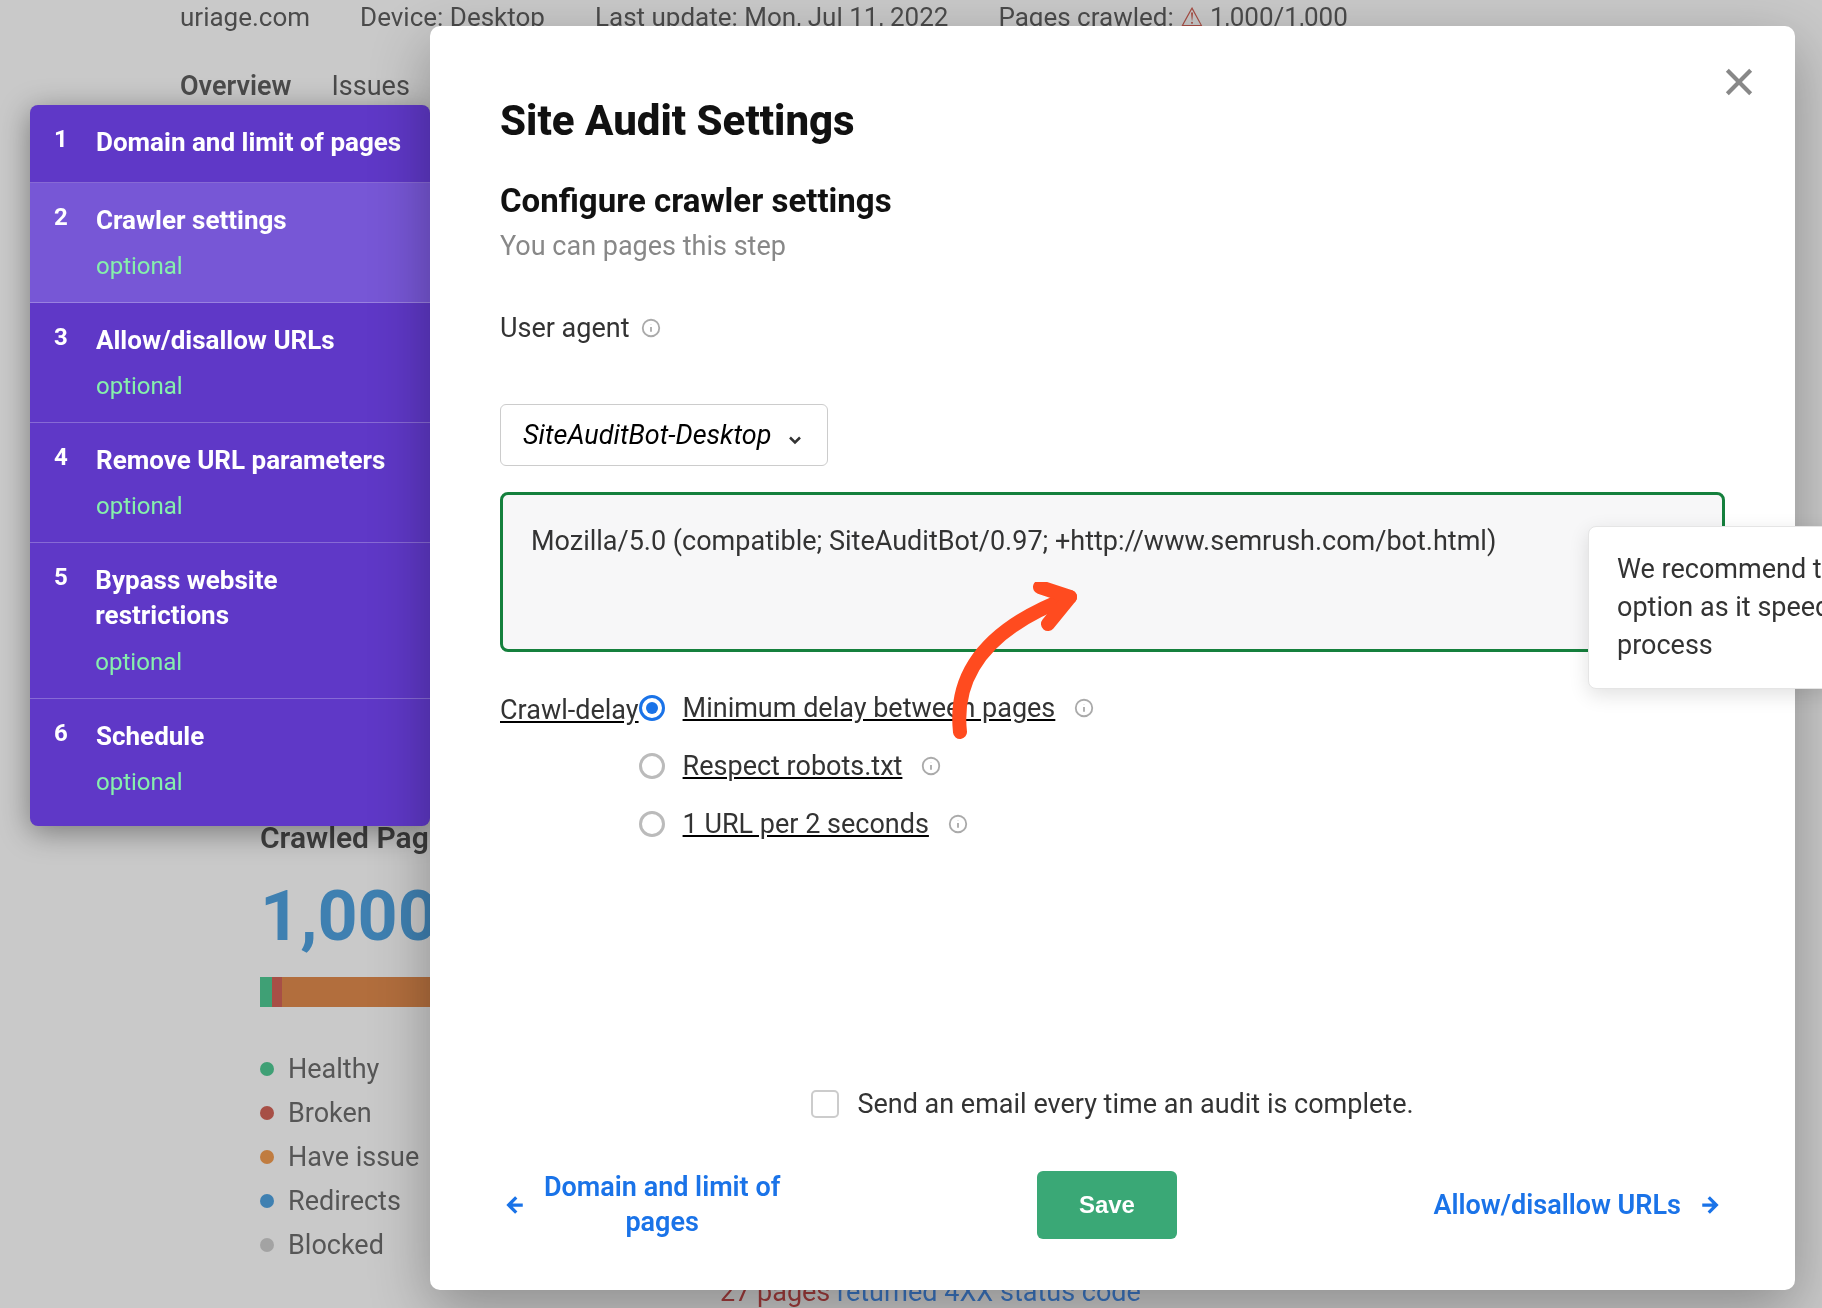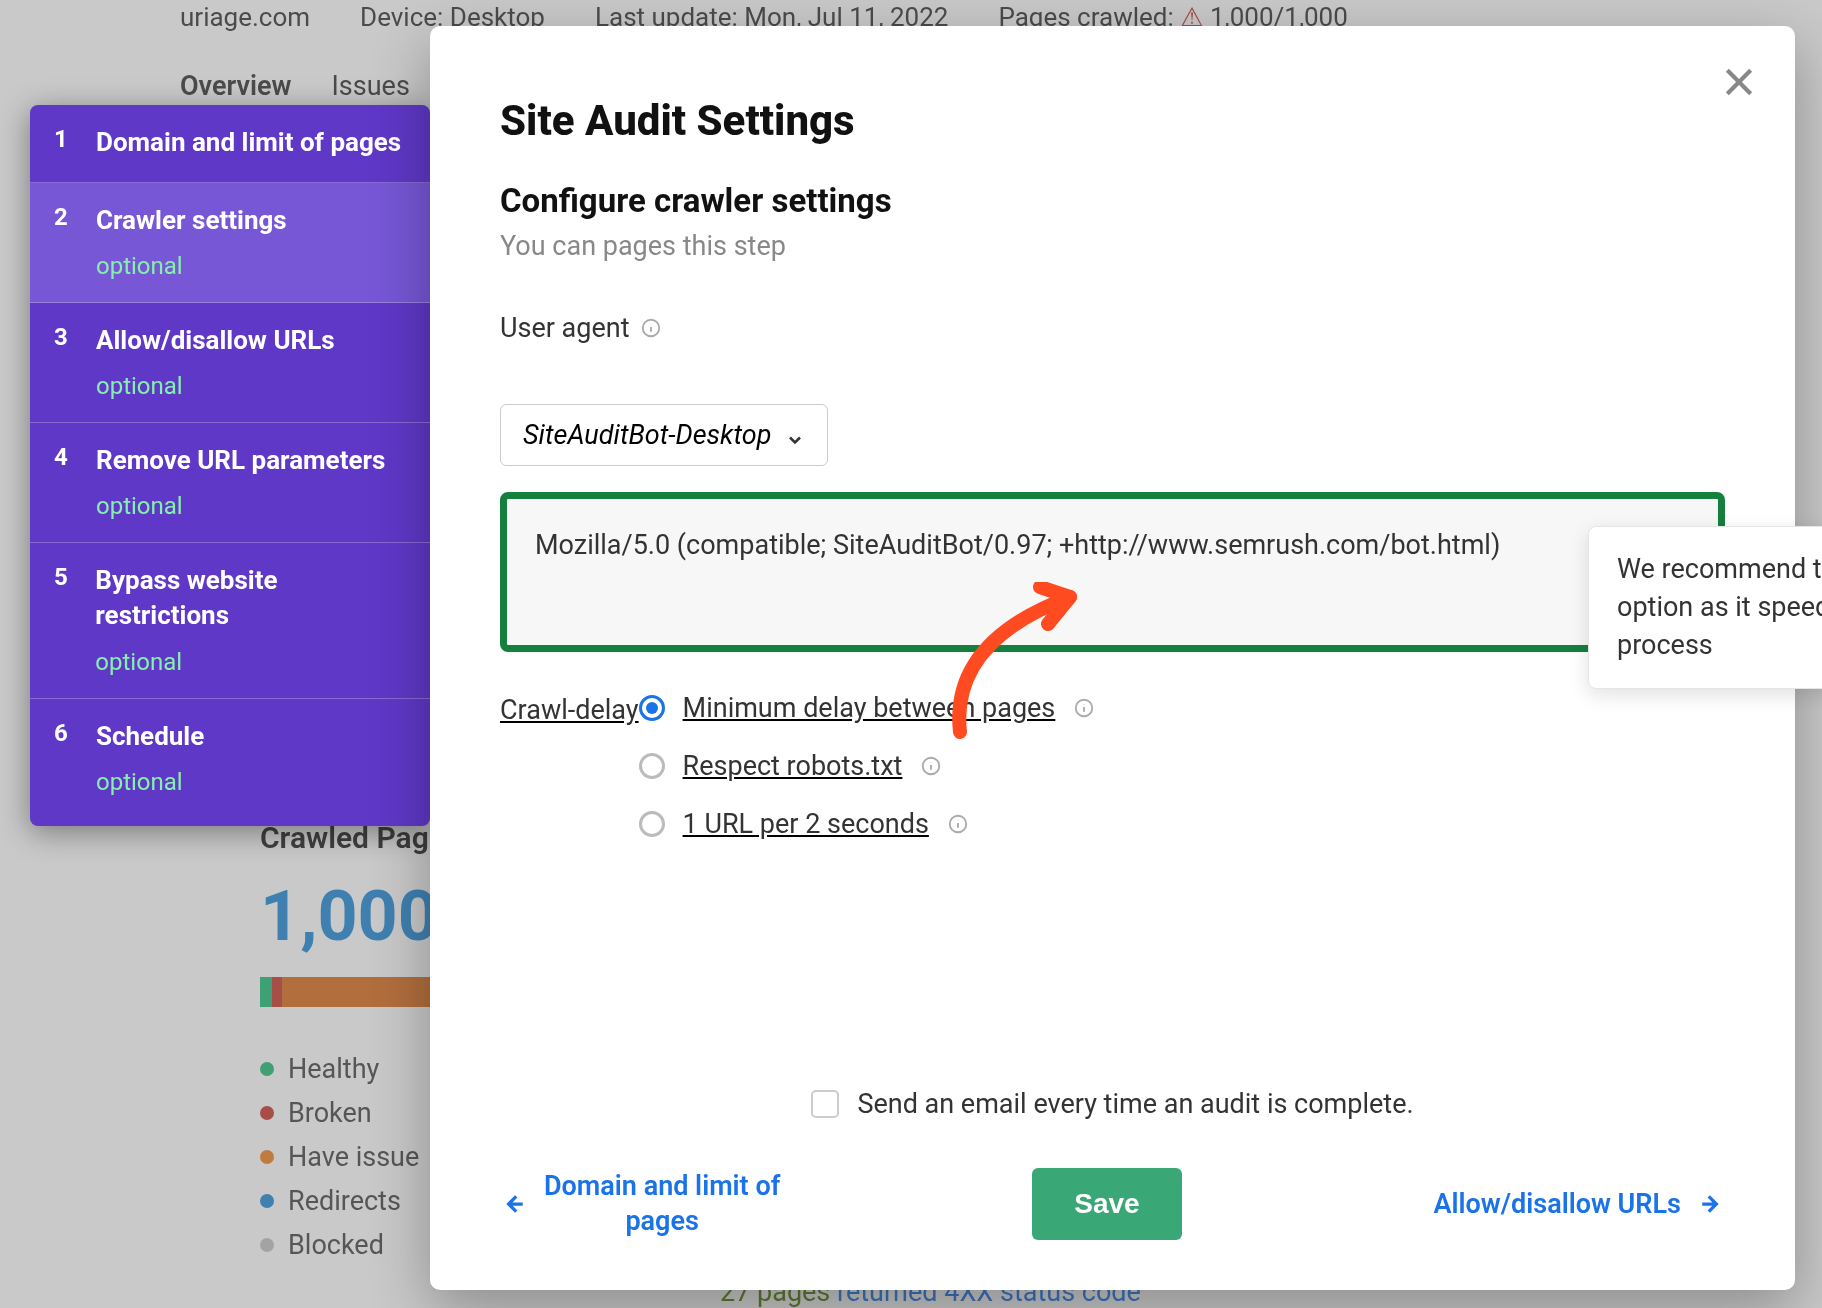--- a/index.html
+++ b/index.html
@@ -119,21 +119,21 @@
       width: 22px; height: 22px; color:#aaa; display:inline-flex; align-items:center; justify-content:center;
     }
     .info-icon svg{width:100%;height:100%;}
     .select-agent {
       border:1px solid #ccc; border-radius:6px; padding: 14px 22px;
       font-size: 27px; display:flex; align-items:center; gap:14px; cursor:pointer;font-style:italic;
     }
     .chev { width:20px;height:20px;color:#333; }
     .agent-string-box {
       margin-top: 26px;
-      border:7px solid #15803d; border-radius:8px; background:#f7f7f8;
+      border:3px solid #15803d; border-radius:8px; background:#f7f7f8;
       padding: 30px 28px; min-height: 160px;
       font-size: 27px; color:#333;
     }
     .row-crawl { display:flex; margin-top: 40px; align-items:flex-start;text-decoration:underline;}
     .radio-col { display:flex; flex-direction:column; gap: 26px; }
     .radio-item { display:flex; align-items:center; gap: 18px; font-size:27px; color:#333; cursor:pointer;}
     .radio-item .radio {
       width:26px;height:26px;border-radius:50%;
       border:3px solid #bbb; background:#fff; flex-shrink:0;
       display:flex;align-items:center;justify-content:center;
@@ -166,21 +166,21 @@
     }
     .checkbox { width:28px;height:28px;border:2px solid #ccc;border-radius:5px;background:#fff; cursor:pointer;}
     .modal-footer{
       position:absolute; left:70px; right:70px; bottom: 50px;
       display:flex; align-items:center; justify-content:space-between;
     }
     .nav-link { color:#1a73e8; font-size:27px; font-weight:600; display:flex; align-items:center; gap:18px; cursor:pointer;}
     .nav-link .arrow{width:26px;height:26px;}
     .nav-left .txt{text-align:center;line-height:1.3;}
     .btn-save{
-      background:#3aa876; color:#fff; font-size:28px; font-weight:600;
+      background:#3aa876; color:#fff; font-size:24px; font-weight:600;
       padding: 20px 42px; border:none; border-radius:6px; cursor:pointer;
     }
   </style>
 </head>
 <body>
 
 <div class="bg-topbar">
   <span>uriage.com</span>
   <span><span>Device:</span> <span>Desktop</span></span>
   <span><span>Last update:</span> <span>Mon, Jul 11, 2022</span></span>
@@ -215,21 +215,21 @@
         <span class="dot" style="background:#2185d0;"></span>
         <span>Redirects</span>
       </div>
     <div>
         <span class="dot" style="background:#bbb;"></span>
         <span>Blocked</span>
       </div>
   </div>
 </div>
 <div class="bg-footer-text">
-  <span style="color:#4d7c0f;">27 pages</span><span> returned 4XX status code</span>
+  <span style="color:#b91c1c;">27 pages</span><span> returned 4XX status code</span>
 </div>
 
 <div class="backdrop"></div>
 
 <div class="wizard-sidebar">
   <div class="wizard-step">
     <div class="num">1</div>
     <div class="txt">
         <div class="label">Domain and limit of pages</div>
       </div>

